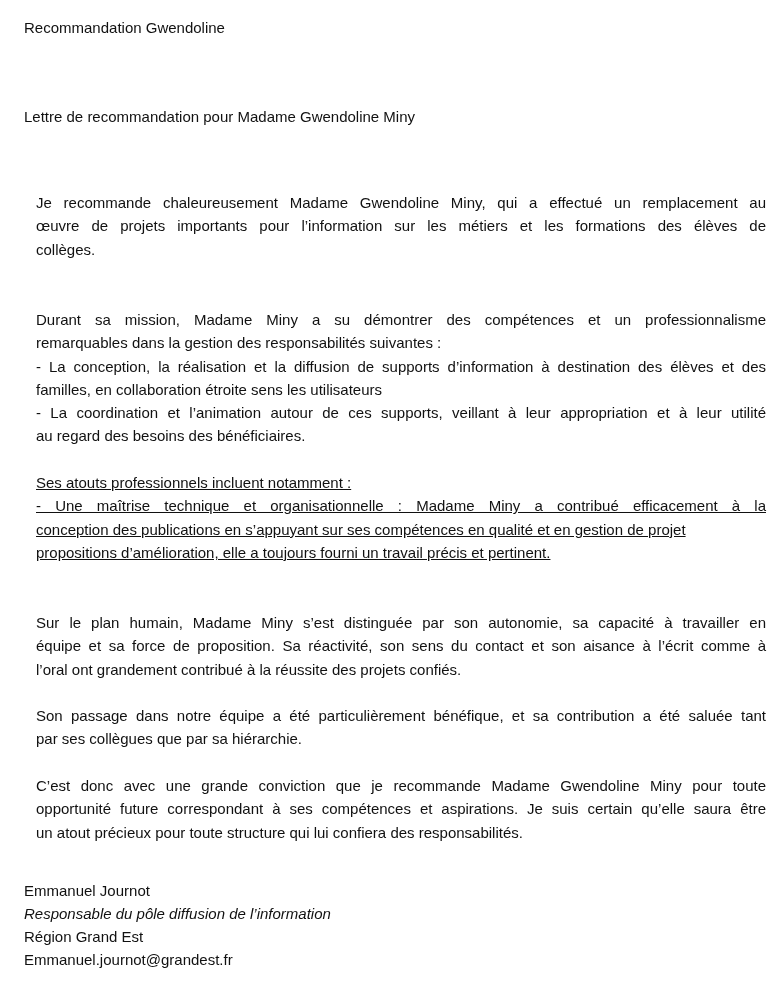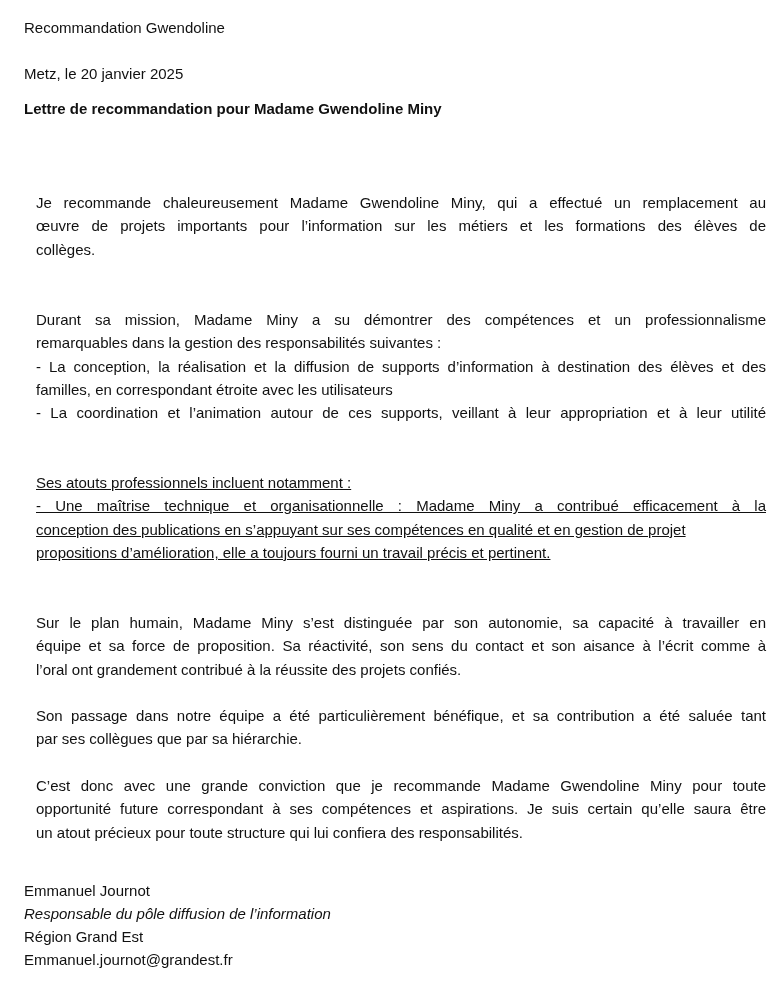--- a/index.html
+++ b/index.html
@@ -44,35 +44,35 @@
     .para .l.last {
       text-align-last: left;
     }
   </style>
 </head>
 <body>
 
 <div class="page">
 
   <div class="line" style="top:16px;">Recommandation Gwendoline</div>
-  <div class="line" style="top:62px;">Metz, le 20 janvier 2025</div>
-  <div class="line" style="top:97px;font-weight:bold;">Lettre de recommandation pour Madame Gwendoline Miny</div>
+  <div class="line" style="top:105px;">Lettre de recommandation pour Madame Gwendoline Miny</div>
 
   <div class="para" style="top:179px;">
     <span class="l">Je recommande chaleureusement Madame Gwendoline Miny, qui a effectué un remplacement au</span>
     <span class="l">œuvre de projets importants pour l’information sur les métiers et les formations des élèves de</span>
     <span class="l last">collèges.</span>
   </div>
 
   <div class="para" style="top:296px;">
     <span class="l">Durant sa mission, Madame Miny a su démontrer des compétences et un professionnalisme</span>
     <span class="l last">remarquables dans la gestion des responsabilités suivantes :</span>
     <span class="l">- La conception, la réalisation et la diffusion de supports d’information à destination des élèves et des</span>
-    <span class="l last">familles, en correspondant étroite avec les utilisateurs</span>
+    <span class="l last">familles, en collaboration étroite sens les utilisateurs</span>
     <span class="l">- La coordination et l’animation autour de ces supports, veillant à leur appropriation et à leur utilité</span>
+    <span class="l last">au regard des besoins des bénéficiaires.</span>
   </div>
 
   <div class="para" style="top:459px;text-decoration:underline;">
     <span class="l last">Ses atouts professionnels incluent notamment :</span>
     <span class="l">- Une maîtrise technique et organisationnelle : Madame Miny a contribué efficacement à la</span>
     <span class="l last">conception des publications en s’appuyant sur ses compétences en qualité et en gestion de projet</span>
     <span class="l last">propositions d’amélioration, elle a toujours fourni un travail précis et pertinent.</span>
   </div>
 
   <div class="para" style="top:599px;">

